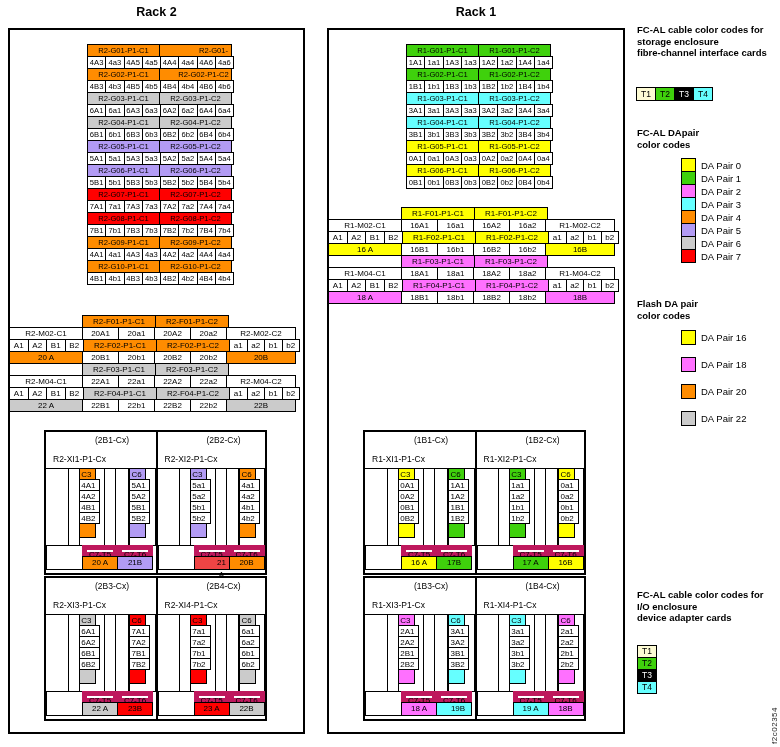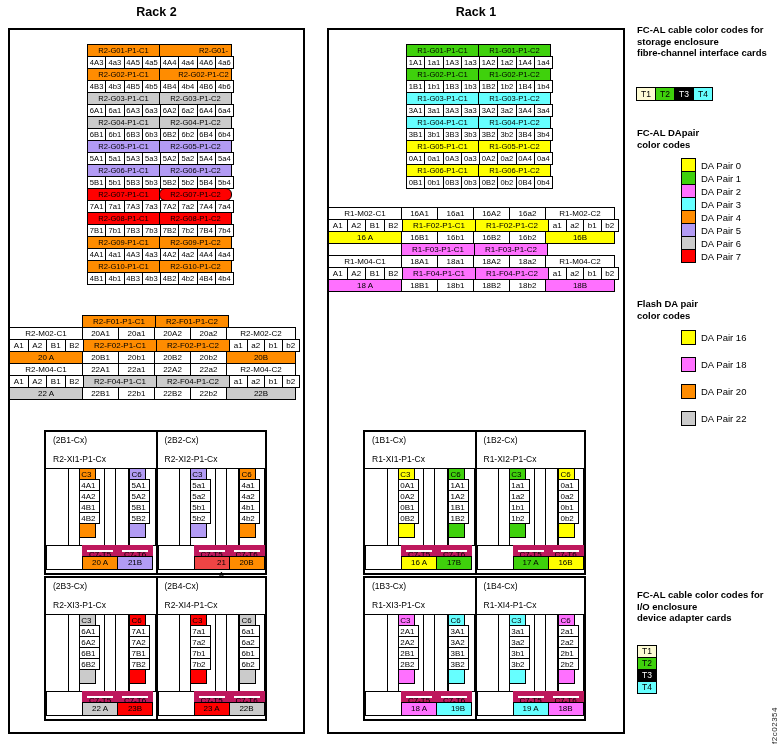--- a/index.html
+++ b/index.html
@@ -33,21 +33,21 @@
   .w-left { width: 74px; } .w37 { width: 37px; } .w-right { width: 70px; }
   .ports { display: flex; height: 13px; }
   .pcell { flex: 1; }
 
   
   .xi-box { position: absolute; left: 34px; width: 223px; height: 145px; border: 2px solid #000; display: flex; background: #fff; }
   .xi-box.row1 { top: 400px; } .xi-box.row2 { top: 546px; }
   .xi-sec { width: 50%; position: relative; }
   .xi-sec + .xi-sec { border-left: 2px solid #000; }
   .xi-head { height: 36px; padding: 3px 0 0 7px; font-size: 8.5px; }
-  .xi-tag { margin-bottom: 9px; }
+  .xi-tag { margin-bottom: 9px; margin-left: 42px; }
   .xi-slots { display: flex; height: 78px; }
   .slot { border: 1px solid #000; margin-left: -1px; background: #fff; }
   .slot.wide { width: 26px; } .slot.narrow { width: 13px; } .slot.mid { width: 15px; }
   .slot.card { width: 28px; }
   .slot.c6 { margin-left: auto; }
   .card-hdr { width: 17px; height: 12px; border: 1px solid #000; margin: -1px 0 0 -1px;
               font-size: 8px; line-height: 11px; padding-left: 1px; }
   .card-cell { width: 21px; height: 12px; border: 1px solid #000; margin: -1px 0 0 -1px;
                font-size: 8px; line-height: 11px; padding-left: 1px; background: #fff; }
   .card-foot { width: 17px; height: 15px; border: 1px solid #000; margin: -1px 0 0 -1px; }
@@ -174,21 +174,21 @@
             <div class="g-cell">5b3</div>
             <div class="g-cell">5B2</div>
             <div class="g-cell">5b2</div>
             <div class="g-cell">5B4</div>
             <div class="g-cell">5b4</div>
           </div>
   </div>
         <div class="g-group">
     <div class="g-hdr-row">
       <div class="g-hdr" style="background: rgb(255, 0, 0);">R2-G07-P1-C1</div>
-      <div class="g-hdr" style="background: rgb(255, 0, 0); border-radius: 6px;">R2-G07-P1-C2</div>
+      <div class="g-hdr" style="background: rgb(255, 0, 0);">R2-G07-P1-C2</div>
     </div>
     <div class="g-cell-row">
             <div class="g-cell">7A1</div>
             <div class="g-cell">7a1</div>
             <div class="g-cell">7A3</div>
             <div class="g-cell">7a3</div>
             <div class="g-cell">7A2</div>
             <div class="g-cell">7a2</div>
             <div class="g-cell">7A4</div>
             <div class="g-cell">7a4</div>
@@ -279,20 +279,26 @@
       <div class="fmc w-left" style="background: rgb(255, 140, 0);">20 A</div>
       <div class="fmc w37">20B1</div>
       <div class="fmc w37">20b1</div>
       <div class="fmc w37">20B2</div>
       <div class="fmc w37">20b2</div>
       <div class="fmc w-right" style="background: rgb(255, 140, 0);">20B</div>
     </div>
   </div>
         <div class="fm-block">
     <div class="fm-row">
+      <div class="fmc w-left nob"></div>
+      <div class="fmc w37" style="width: 74px; background: rgb(203, 203, 203);">R2-F03-P1-C1</div>
+      <div class="fmc w37" style="width: 74px; background: rgb(203, 203, 203);">R2-F03-P1-C2</div>
+      <div class="fmc w-right nob"></div>
+    </div>
+    <div class="fm-row">
       <div class="fmc w-left">R2-M04-C1</div>
       <div class="fmc w37">22A1</div>
       <div class="fmc w37">22a1</div>
       <div class="fmc w37">22A2</div>
       <div class="fmc w37">22a2</div>
       <div class="fmc w-right">R2-M04-C2</div>
     </div>
     <div class="fm-row">
       <div class="w-left ports">
         <span class="fmc pcell">A1</span>
@@ -576,20 +582,26 @@
             <div class="g-cell">0B2</div>
             <div class="g-cell">0b2</div>
             <div class="g-cell">0B4</div>
             <div class="g-cell">0b4</div>
           </div>
   </div>
       </div>
     <div class="fm-table">
         <div class="fm-block">
     <div class="fm-row">
+      <div class="fmc w-left nob"></div>
+      <div class="fmc w37" style="width: 74px; background: rgb(255, 255, 0);">R1-F01-P1-C1</div>
+      <div class="fmc w37" style="width: 74px; background: rgb(255, 255, 0);">R1-F01-P1-C2</div>
+      <div class="fmc w-right nob"></div>
+    </div>
+    <div class="fm-row">
       <div class="fmc w-left">R1-M02-C1</div>
       <div class="fmc w37">16A1</div>
       <div class="fmc w37">16a1</div>
       <div class="fmc w37">16A2</div>
       <div class="fmc w37">16a2</div>
       <div class="fmc w-right">R1-M02-C2</div>
     </div>
     <div class="fm-row">
       <div class="w-left ports">
         <span class="fmc pcell">A1</span>

